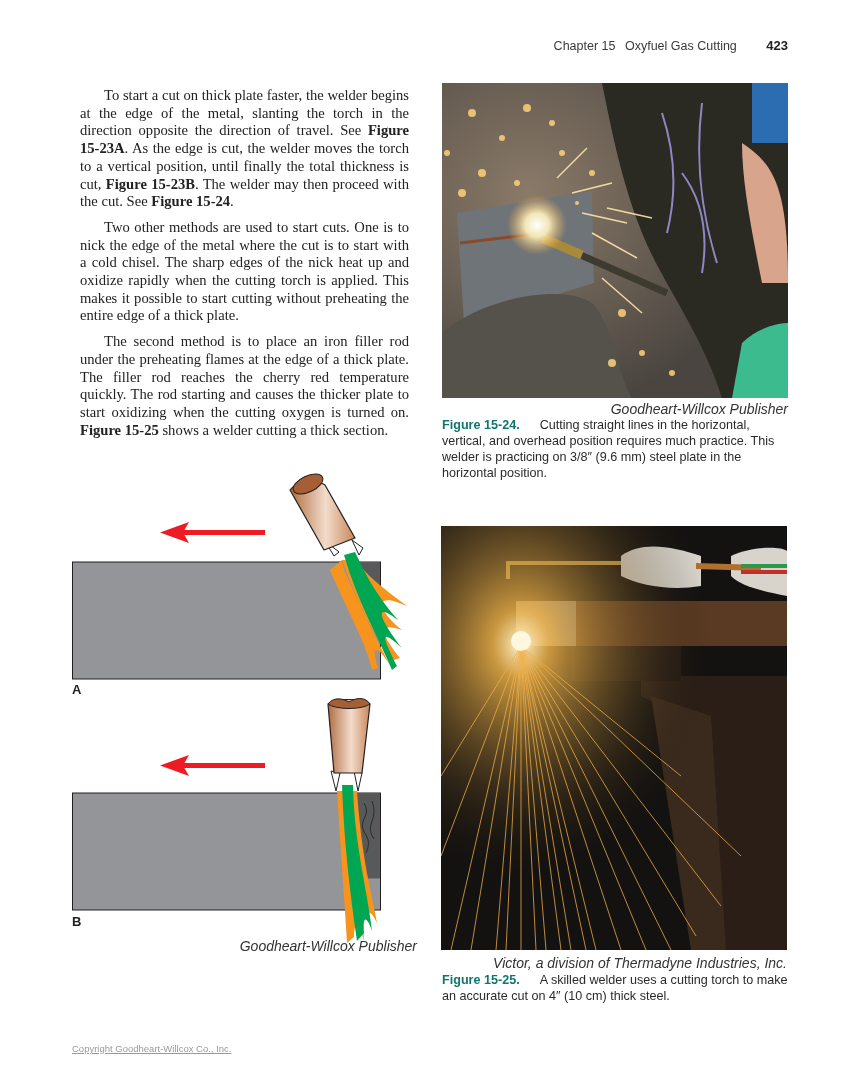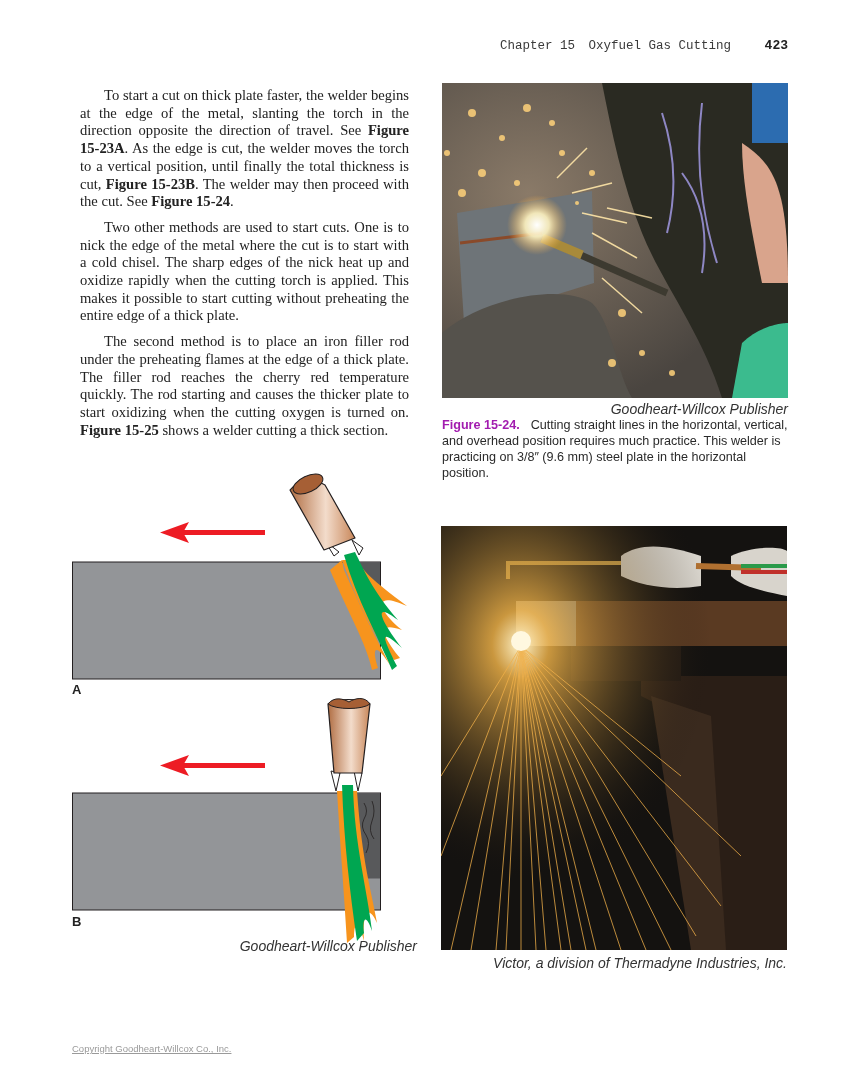--- a/index.html
+++ b/index.html
@@ -1,21 +1,21 @@
 <!DOCTYPE html>
 <html><head>
 <meta charset="utf-8">
 <style>
   html, body { margin: 0; padding: 0; background: #ffffff; }
   body { width: 849px; height: 1087px; position: relative; overflow: hidden; }
   .page { position: absolute; left: 0; top: 0; width: 849px; height: 1087px; }
 
   .running-head {
     position: absolute; top: 38px; right: 61px;
-    font-family: Liberation Mono, monospace; font-size: 12.5px; color: #3a3a3a;
+    font-family: Liberation Sans, sans-serif; font-size: 12.5px; color: #3a3a3a;
     white-space: nowrap;
   }
   .running-head .chap { margin-right: 6px; }
   .running-head .title { margin-right: 26px; }
   .running-head .pnum { font-weight: bold; color: #222; font-size: 13px; }
 
   .body-text {
     position: absolute; left: 72px; top: 79px; width: 345px;
     font-family: "Liberation Serif", serif; font-size: 14.6px; line-height: 17.7px;
     color: #222; text-align: justify;
@@ -30,21 +30,21 @@
     font-size: 13px; color: #222;
   }
   .credit {
     position: absolute; font-family: "Liberation Sans", sans-serif; font-style: italic;
     font-size: 14px; color: #333; text-align: center; white-space: nowrap;
   }
   .caption {
     position: absolute; font-family: "Liberation Sans", sans-serif;
     font-size: 12.6px; line-height: 16px; color: #2a2a2a;
   }
-  .caption .fignum { color: #a21caf; font-weight: bold; margin-right: 11px; }
+  .caption .fignum { color: #0f766e; font-weight: bold; margin-right: 20px; }
 
   .photo { position: absolute; overflow: hidden; }
   .footer {
     position: absolute; left: 72px; top: 1043px;
     font-family: "Liberation Sans", sans-serif; font-size: 9.5px; color: #9a9a9a; text-decoration: underline;
   }
 </style>
 </head>
 <body>
 
@@ -236,15 +236,18 @@
           <line x1="80" y1="120" x2="240" y2="250"></line>
         <line x1="80" y1="120" x2="95" y2="424"></line>
           <line x1="80" y1="120" x2="145" y2="424"></line>
         <line x1="80" y1="120" x2="120" y2="424"></line>
           <line x1="80" y1="120" x2="65" y2="424"></line>
       </g>
       <circle cx="80" cy="115" r="10" fill="#fff8e0"></circle>
     </svg>
   </div>
   <div class="credit" style="right:62px; top:955px;">Victor, a division of Thermadyne Industries, Inc.</div>
+  <div class="caption" style="left:442px; top:972px; width:350px;">
+    <span class="fignum">Figure 15-25.</span><span>A skilled welder uses a cutting torch to make an accurate cut on 4″ (10 cm) thick steel.</span>
+  </div>
 
   <div class="footer">Copyright Goodheart-Willcox Co., Inc.</div>
 </div>
 
 </body></html>

